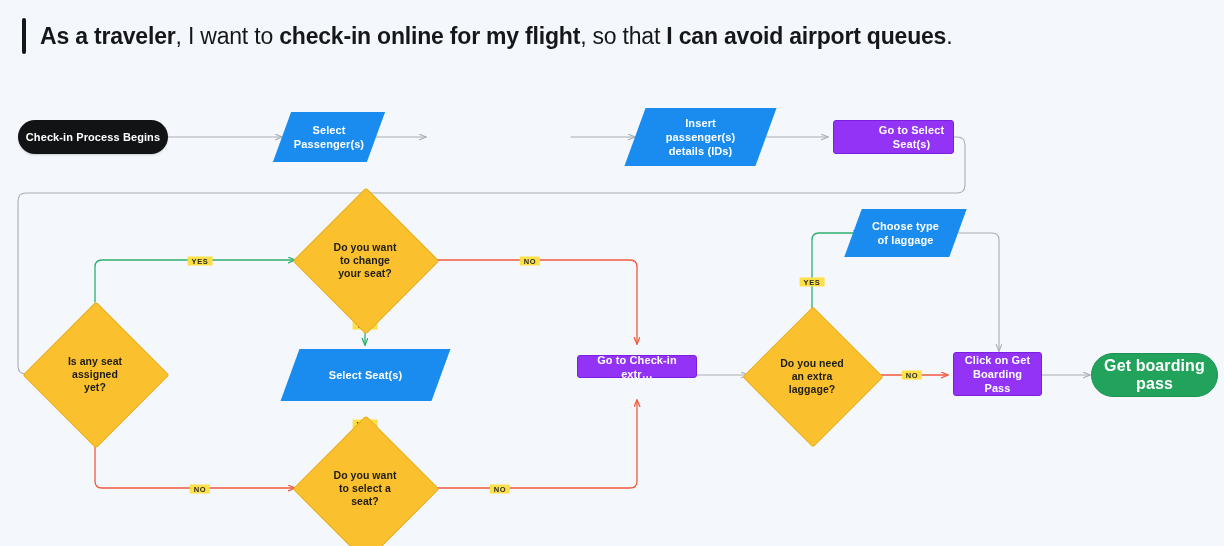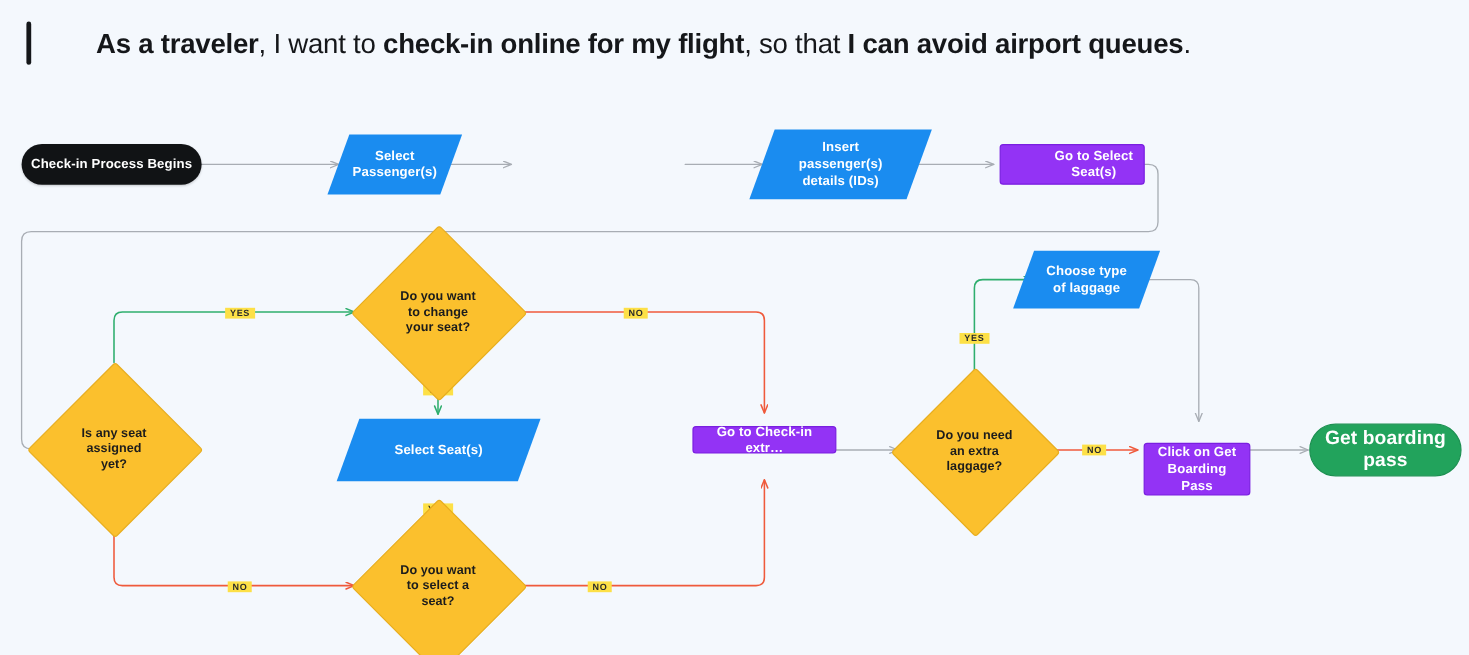--- a/index.html
+++ b/index.html
@@ -13,21 +13,21 @@
   #story-header{
     position:absolute;left:0;top:0;width:1224px;height:72px;
   }
   #story-bar{
     position:absolute;left:22px;top:18px;width:4px;height:36px;
     background:#15171a;border-radius:2px;
   }
   #story-text{
     position:absolute;left:40px;top:18px;
     font-size:23px;line-height:36px;color:#15171a;
-    letter-spacing:-0.2px;white-space:nowrap;margin-left:40px;
+    letter-spacing:-0.2px;white-space:nowrap;
   }
   #story-text .b{font-weight:700;}
   #story-text .n{font-weight:400;}
   
   #flow-canvas{position:absolute;left:0;top:72px;width:1224px;height:474px;}
   #edge-layer{position:absolute;left:0;top:0;width:1224px;height:474px;}
   .node{position:absolute;box-sizing:border-box;display:flex;
         align-items:center;justify-content:center;text-align:center;}
   .node .lbl{display:block;width:100%;padding:0 6px;box-sizing:border-box;}
   
@@ -190,21 +190,21 @@
     <div class="dec-shape"></div>
     <div class="dec-txt">
         <span class="lbl">Do you need<br>an extra<br>laggage?</span>
       </div>
   </div>
 
   <div class="node io" style="left:853px;top:137px;width:105px;height:48px;">
     <span class="lbl">Choose type<br>of laggage</span>
   </div>
 
-  <div class="node proc" style="left:953px;top:297px;width:89px;height:44px;">
+  <div class="node proc" style="left:953px;top:280px;width:89px;height:44px;">
     <span class="lbl">Click on Get<br>Boarding Pass</span>
   </div>
 
   <div class="node term-end" style="left:1091px;top:281px;width:127px;height:44px;">
     <span class="lbl">Get boarding pass</span>
   </div>
 
 </div>
 
 </body></html>

